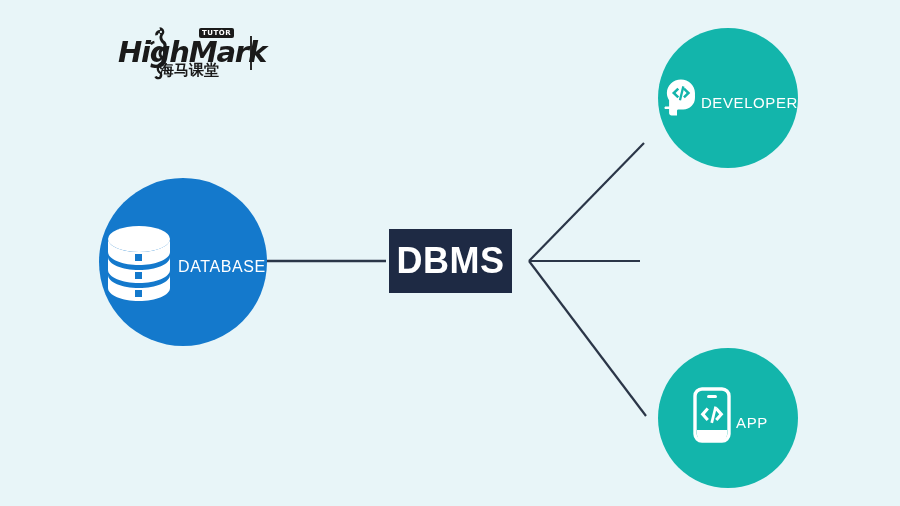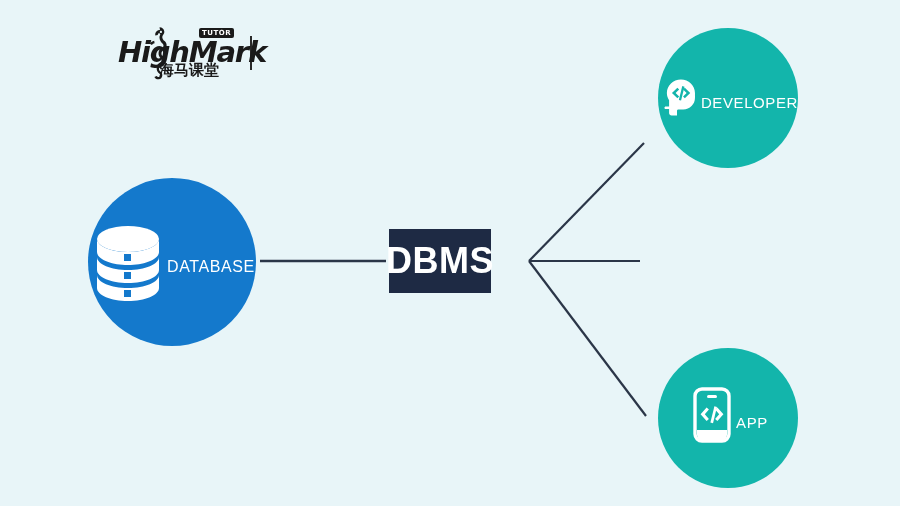--- a/index.html
+++ b/index.html
@@ -80,40 +80,40 @@
     justify-content:center;
   }
   .node-label {
     font-family:"Liberation Sans", sans-serif;
     color:#ffffff;
     text-align:center;
     white-space:nowrap;
   }
 
   #node-database {
-    left:88px; top:178px;
+    left:99px; top:178px;
     width:168px; height:168px;
     background:#1479cc;
   }
   #node-database .node-icon { margin-top:8px; }
   #node-database .node-label { font-size:16px; margin-top:9px; letter-spacing:0.6px; }
 
   .node-teal { background:#13b5ab; }
   #node-developer { left:658px; top:28px; width:140px; height:140px; }
   #node-user      { left:658px; top:188px; width:140px; height:140px; }
   #node-app       { left:658px; top:348px; width:140px; height:140px; }
   #node-developer .node-label,
   #node-user .node-label,
   #node-app .node-label { font-size:15px; margin-top:8px; letter-spacing:0.6px; }
 
   
   #node-dbms {
     position:absolute;
     left:389px; top:229px;
-    width:102px; height:64px;
+    width:123px; height:64px;
     background:#1e2a44;
     display:flex; align-items:center; justify-content:center;
   }
   #node-dbms .dbms-text {
     color:#ffffff;
     font-family:"Liberation Sans", sans-serif;
     font-size:36px;
     font-weight:600;
     letter-spacing:0.5px;
   }

